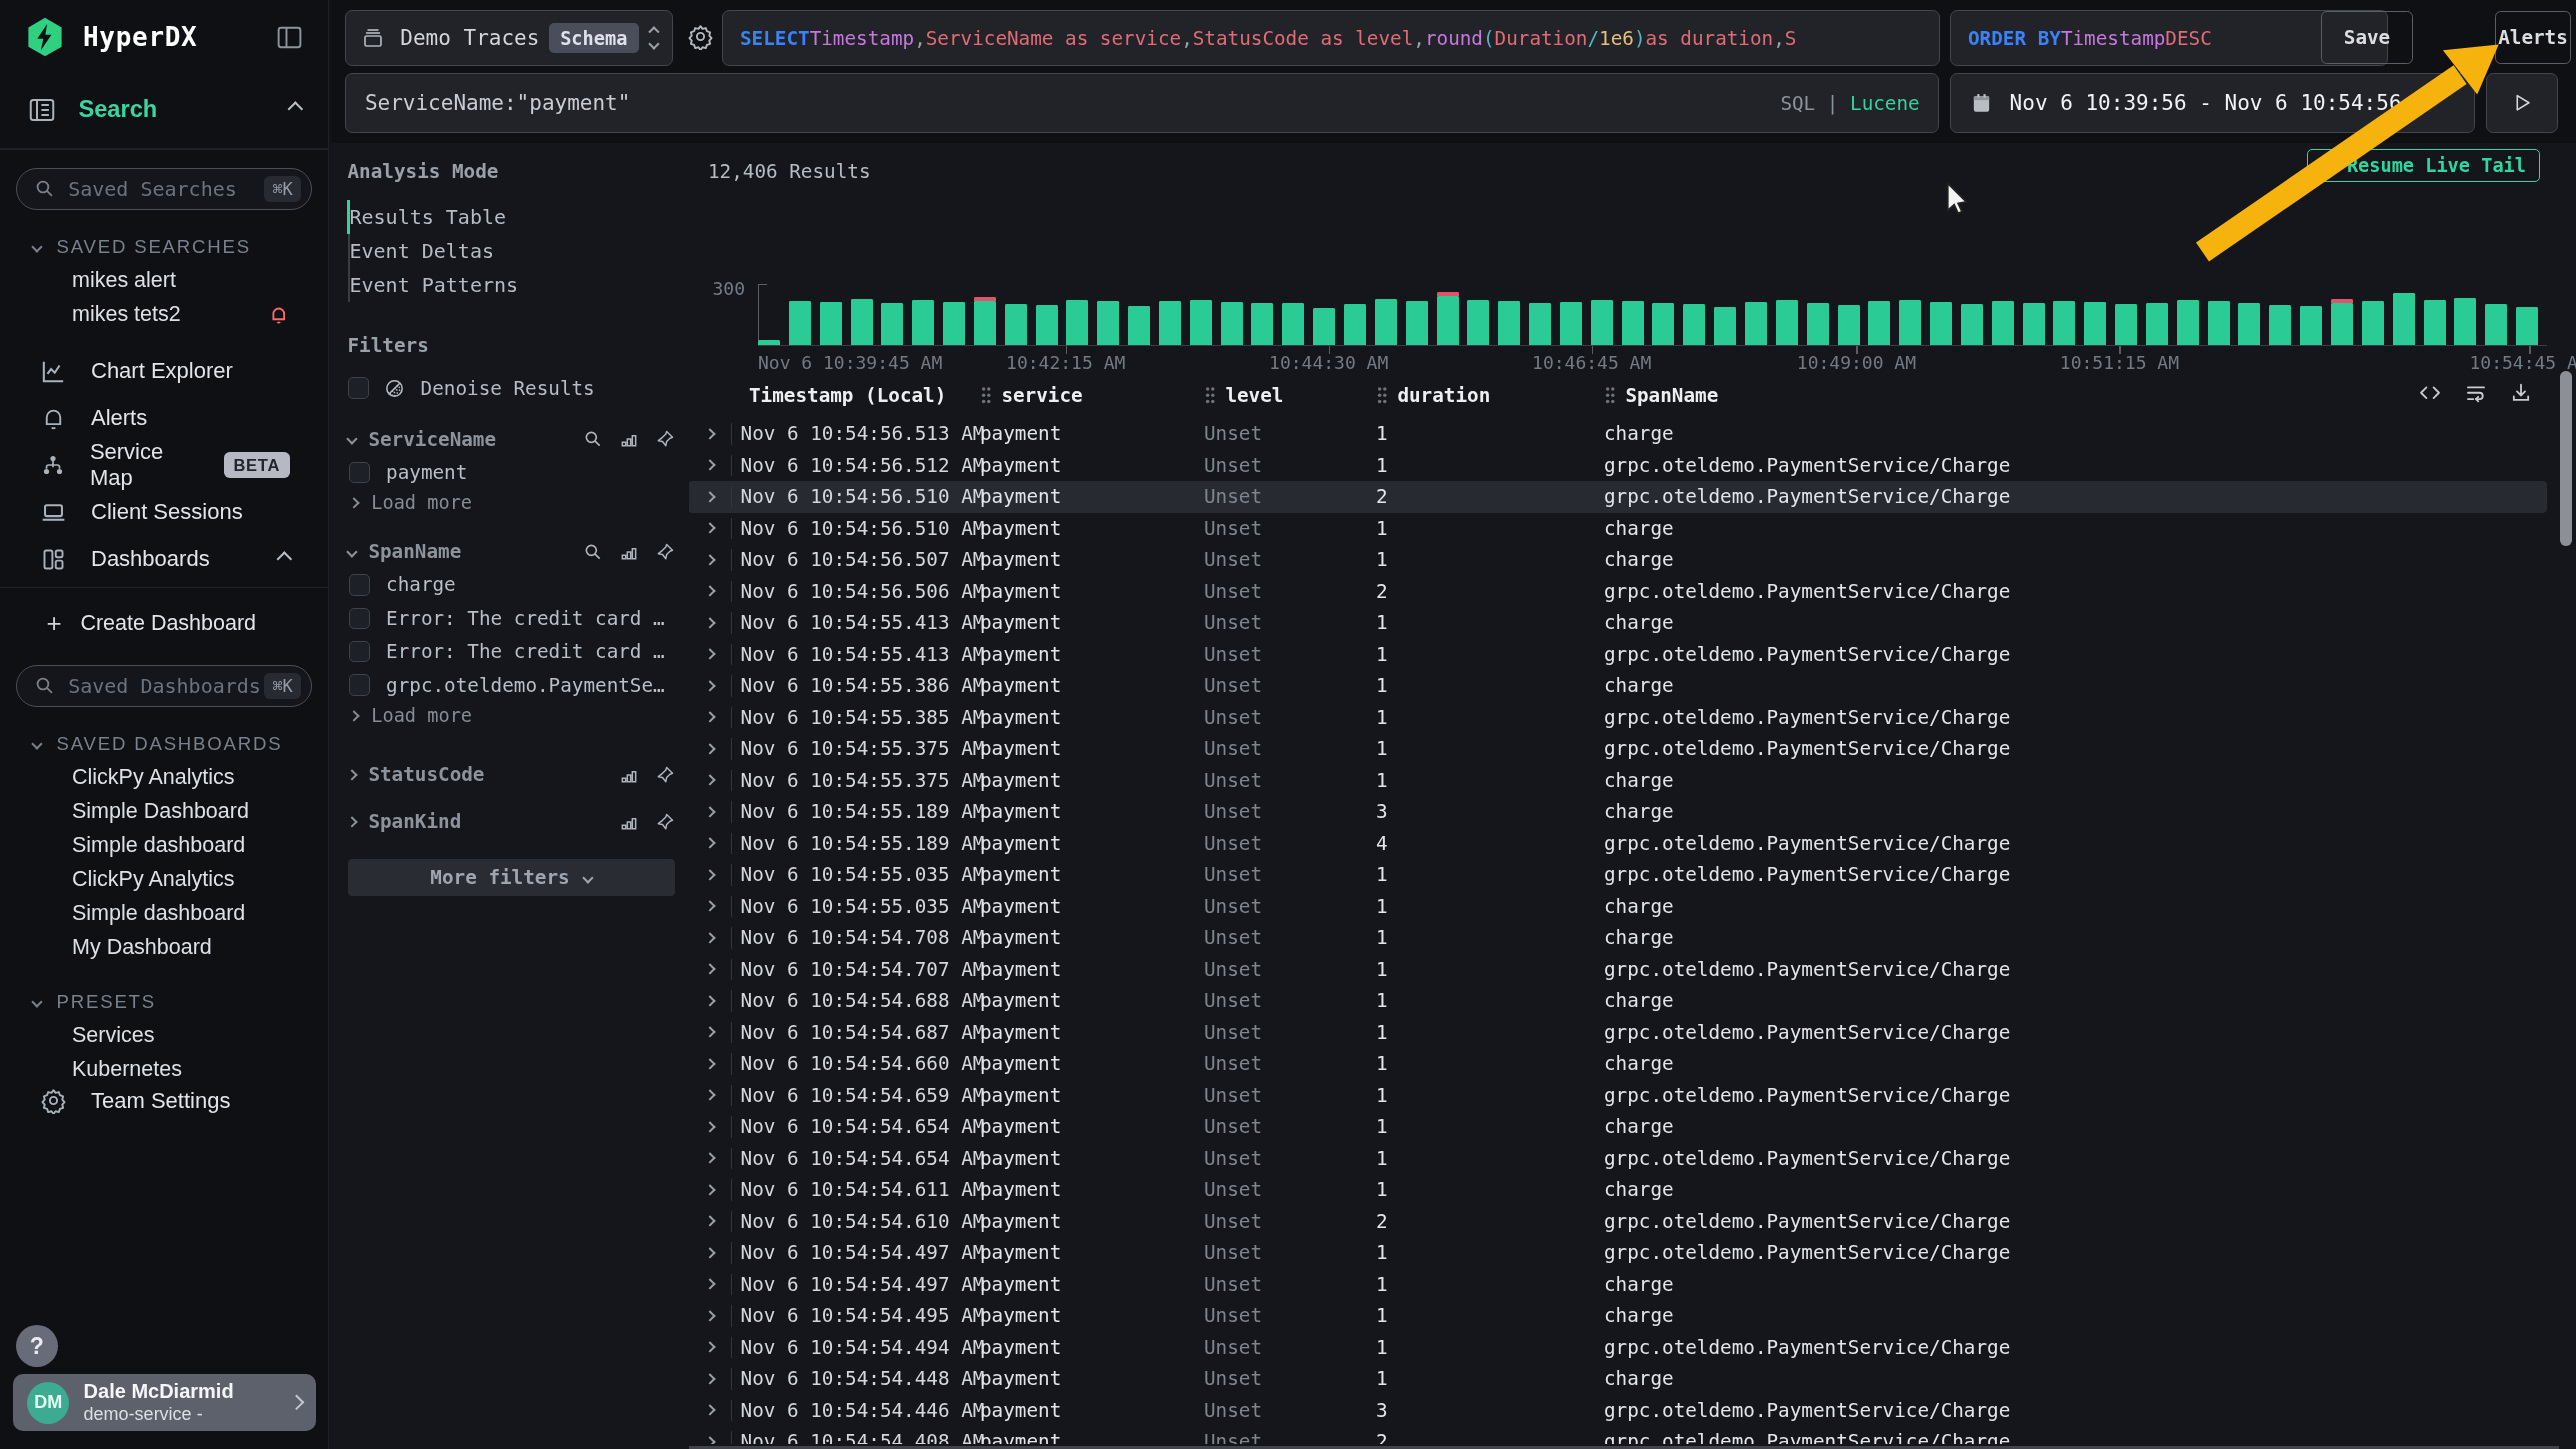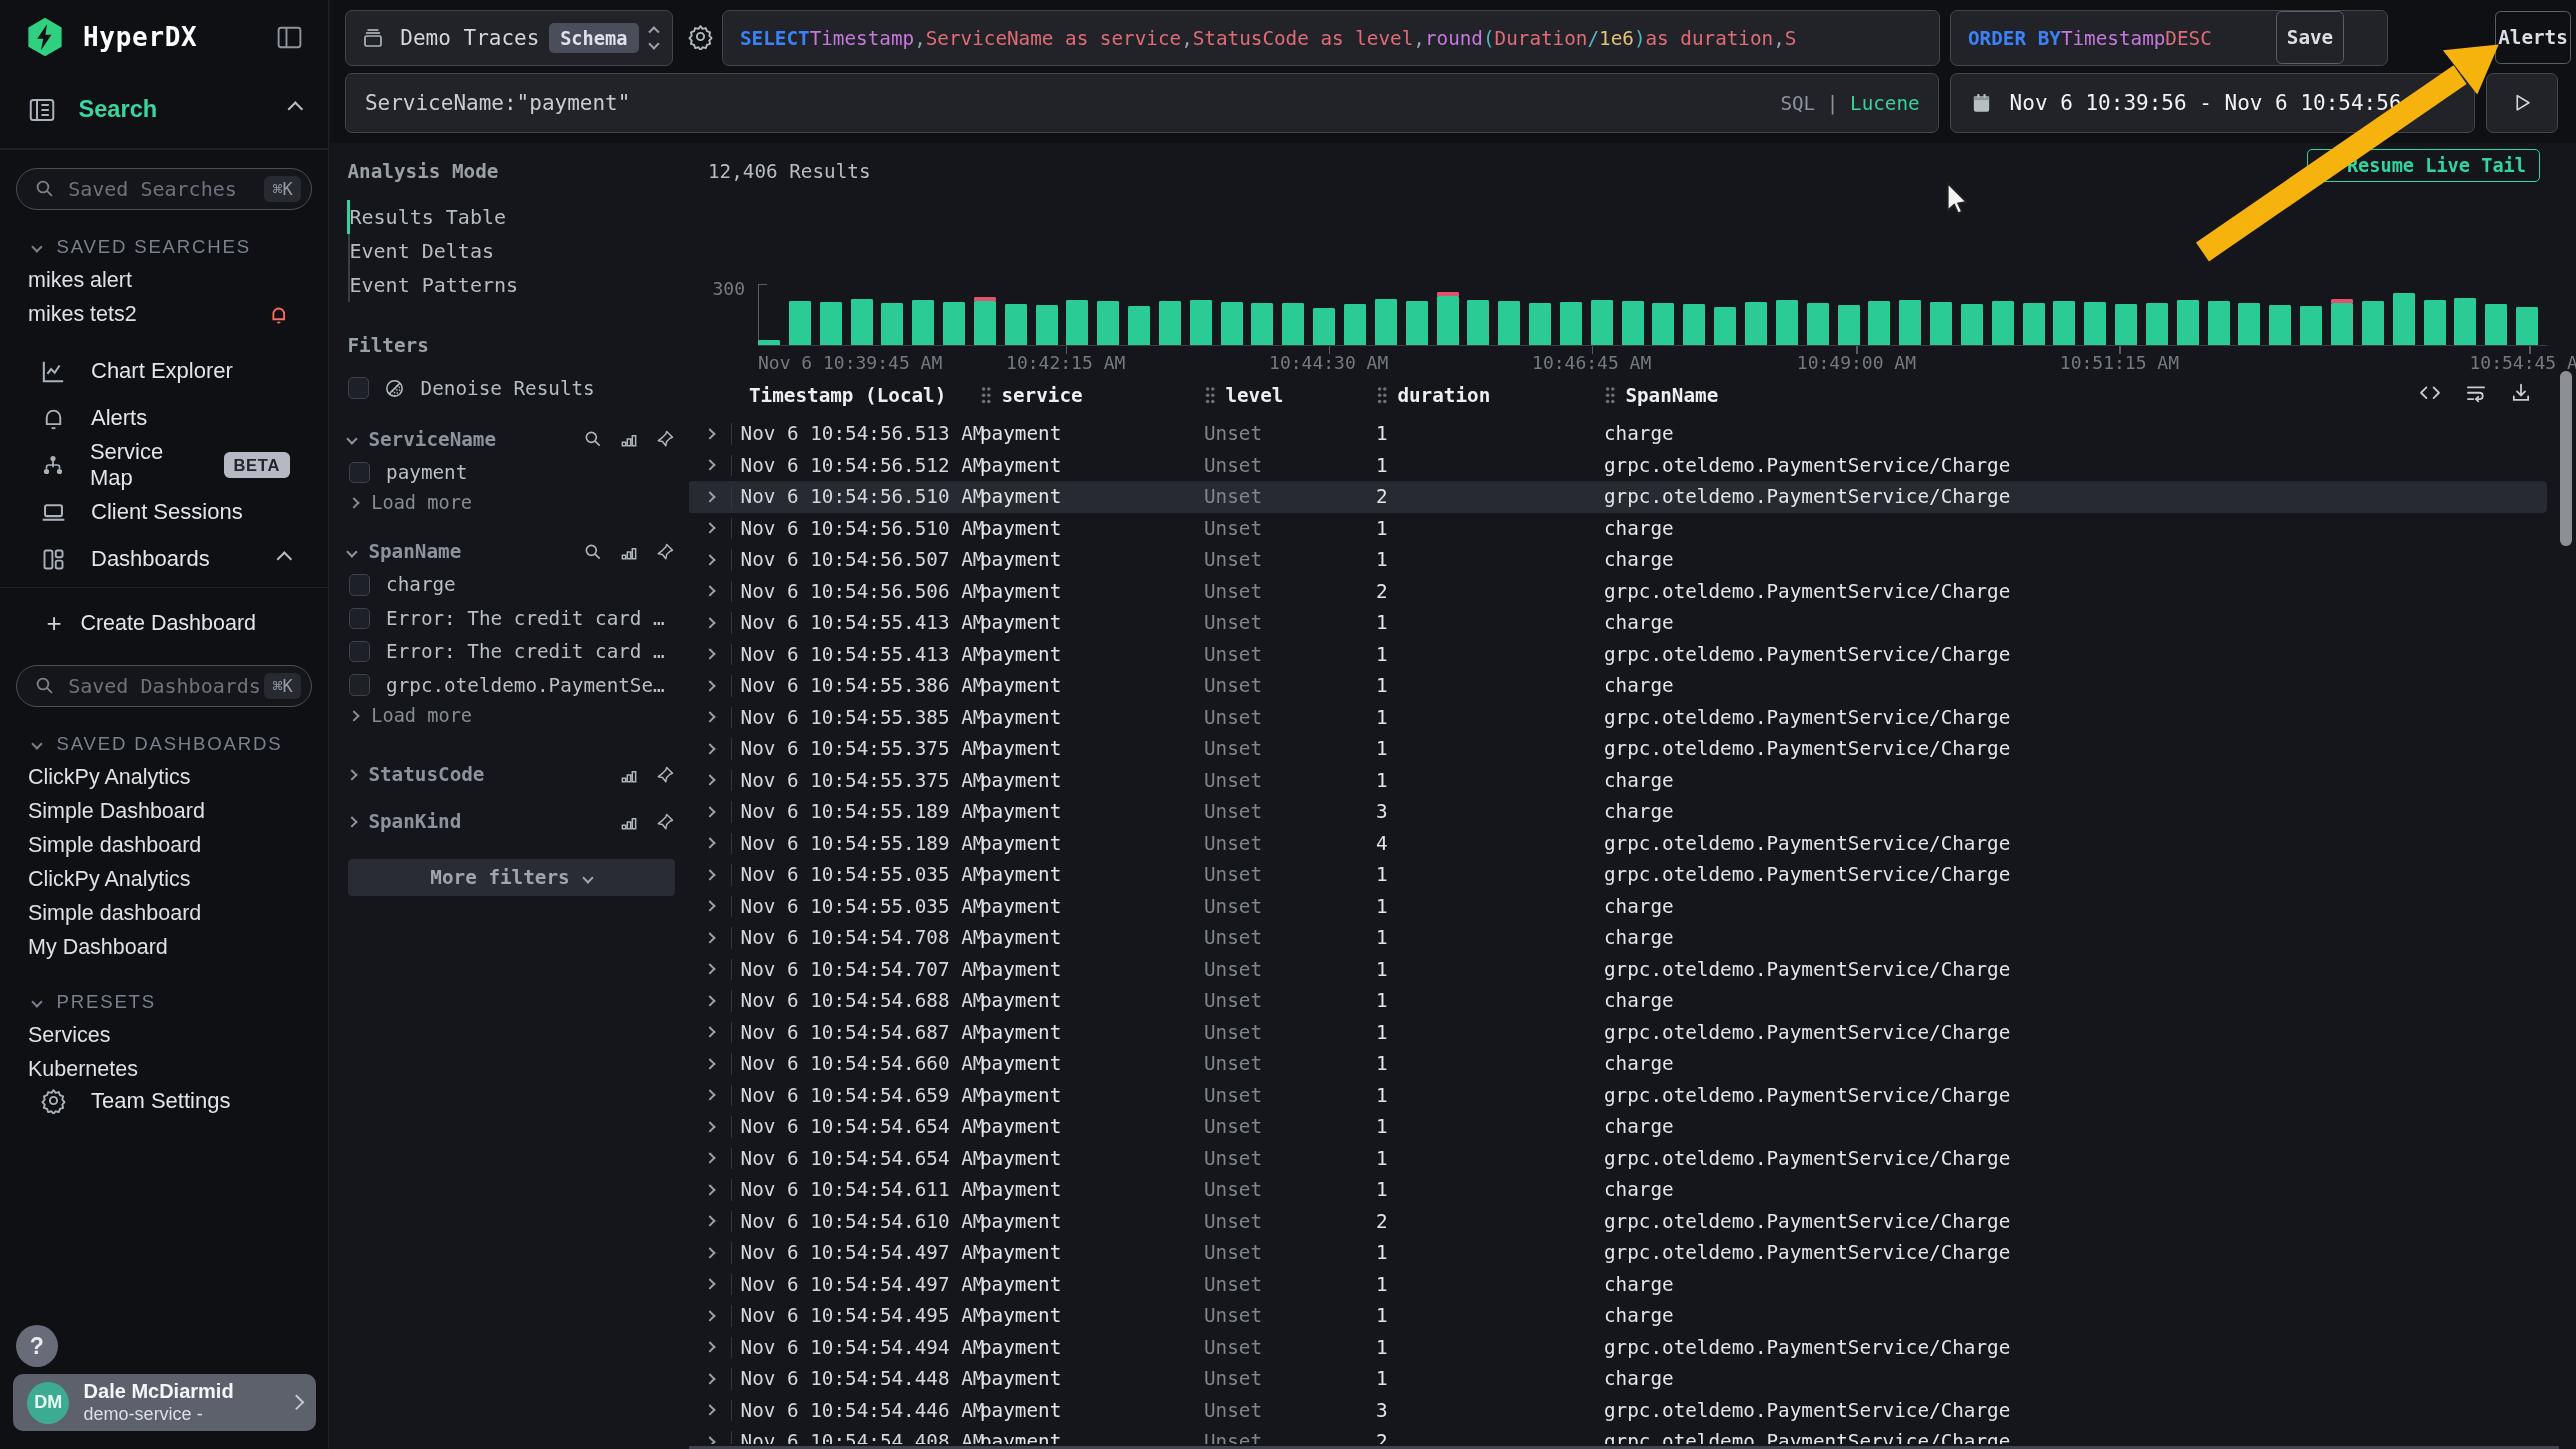--- a/index.html
+++ b/index.html
@@ -18,21 +18,21 @@
   .search-head .nav-ic{color:#aab2bc;margin-right:21.5px}
   .search-head .lbl{font-size:23.6px;font-weight:bold;color:#3bd69f}
   .search-head .chev{margin-left:auto;color:#b7bdc6}
   .side-divider{height:1.4px;background:#1e2127;margin-top:10px}
   .pill-input{display:flex;align-items:center;height:42px;margin:18.6px 15.7px 0 15.7px;border:1.4px solid #4a4e58;border-radius:715px;background:#14161b;padding:0 10px 0 17px}
   .pill-input .mag{color:#7c828c;margin-right:13px}
   .pill-input .ph{font-size:20px;color:#6d737d;flex:1}
   .pill-input .kbd{font-size:17px;color:#959ba5;background:#272a31;border-radius:5.7px;padding:2.9px 8.6px}
   .group-head{display:flex;align-items:center;margin:26px 0 0 33px;color:#79818d;font-size:18.6px;letter-spacing:1.8px}
   .group-head .chev{margin-right:15.7px;color:#79818d}
-  .side-sub{margin-left:28px;margin-top:5.7px}
+  .side-sub{margin-left:72px;margin-top:5.7px}
   .side-sub-item{display:flex;align-items:center;height:34px;font-size:21.5px;color:#dde1e7}
   .side-sub-item .bell-red{margin-left:auto;margin-right:39px;color:#ff6b66}
   .nav-item{display:flex;align-items:center;height:47px;padding:0 38px;font-size:22px;color:#e2e5ea}
   .nav-item .nav-ic{width:31.5px;color:#a9b1bb;margin-right:21.5px;display:flex;justify-content:center}
   .beta-badge{margin-left:15.7px;background:#b6b9c3;color:#23252e;font-size:16.5px;font-weight:bold;letter-spacing:0.7px;border-radius:5.7px;padding:3.6px 10px}
   .nav-item .chev{margin-left:auto;color:#b7bdc6}
   .create-item{margin-top:11.4px;font-size:21.5px}
   .create-item .plus{font-size:26px;color:#cfd3d9;margin-right:18.6px;margin-left:8.6px}
   .team{position:absolute;left:0;top:1077px;width:100%}
   .help-circle{position:absolute;left:15.7px;top:1325px;width:42px;height:42px;border-radius:50%;background:#686c78;color:#e9ebf1;font-size:23px;font-weight:bold;display:flex;align-items:center;justify-content:center}
@@ -53,21 +53,21 @@
   .box{position:absolute;background:#212329;border:1.4px solid #43464e;border-radius:7.2px;display:flex;align-items:center}
   .src-select{left:14.3px;top:10px;width:328px;height:56px;padding:0 14.3px}
   .src-select .db-ic{color:#aeb4bd;margin-right:15.7px}
   .src-label{font-size:21px;color:#d3d6db;flex:1}
   .schema-badge{background:#4a4d5a;color:#dfe2ec;font-size:18.6px;font-weight:bold;border-radius:5px;padding:4.3px 11.4px;margin-right:11.4px}
   .updown{display:flex;flex-direction:column;gap:4.3px;color:#9aa0a9}
   .gear-btn{position:absolute;left:356px;top:23px;color:#b3b8bf}
   .sql-box{left:391px;top:10px;width:1218px;height:56px;padding:0 17px;font-size:19.3px;white-space:nowrap;overflow:hidden}
   .order-box{left:1619px;top:10px;width:438px;height:56px;padding:0 17px;font-size:19.3px;white-space:nowrap}
   .btn{position:absolute;height:53px;top:11.4px;border:1.4px solid #5a5e66;border-radius:5.7px;background:transparent;color:#dadde2;font-size:19.3px;font-weight:bold;font-family:inherit;display:flex;align-items:center;justify-content:center}
-  .save-btn{left:1945px;width:68px}
+  .save-btn{left:1990px;width:92px}
   .alerts-btn{left:2164px;width:76px}
   .search-box{left:14.3px;top:73px;width:1594px;height:60px;padding:0 18.6px}
   .query-text{font-size:21px;color:#c9cdd3;flex:1}
   .mode-toggle{font-size:19.3px;color:#8d939c}
   .mode-toggle .lucene{color:#35d29a}
   .date-box{left:1619px;top:73px;width:525px;height:60px;padding:0 18.6px}
   .date-box .cal{margin-right:17px}
   .date-text{font-size:21px;color:#f0f2f5}
   .play-btn{left:2155px;top:73px;width:72px;height:60px;justify-content:center;color:#d2d6db}
 

